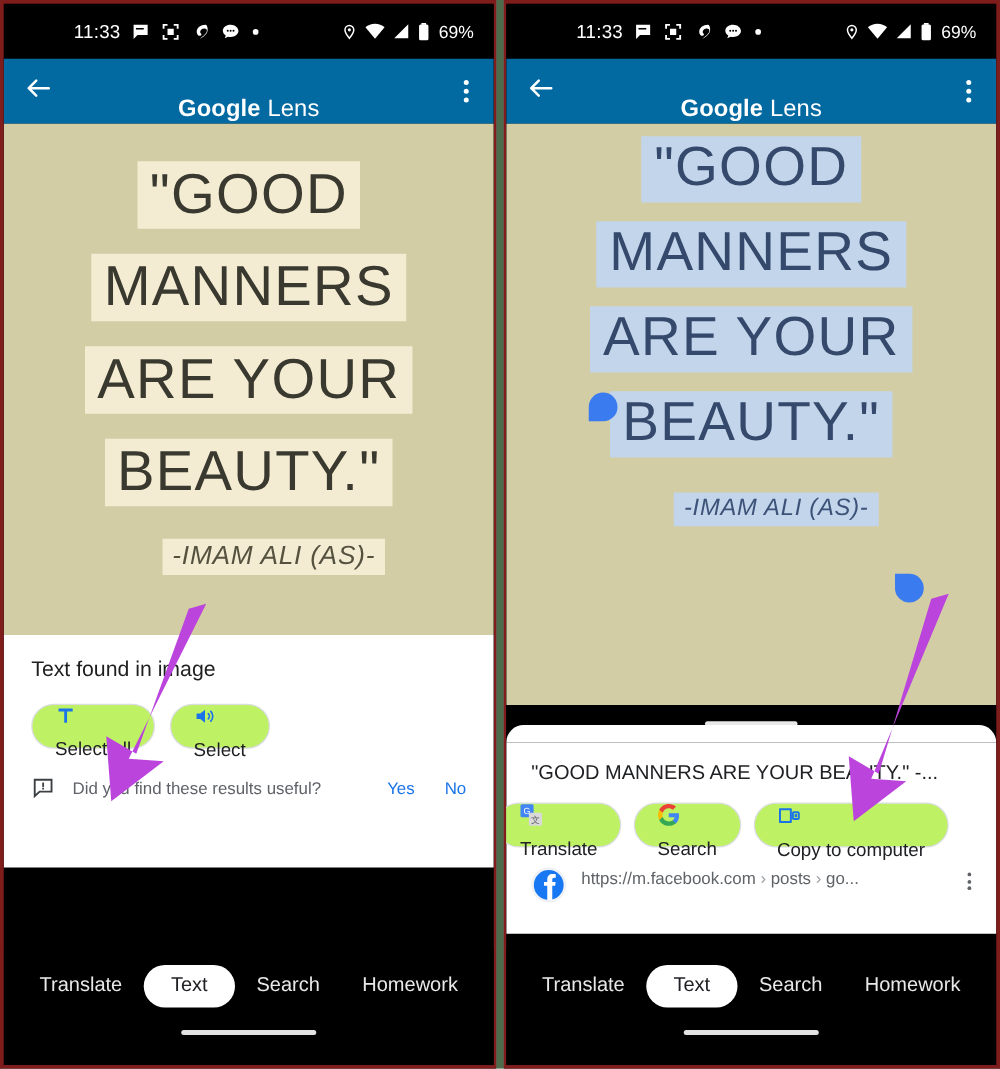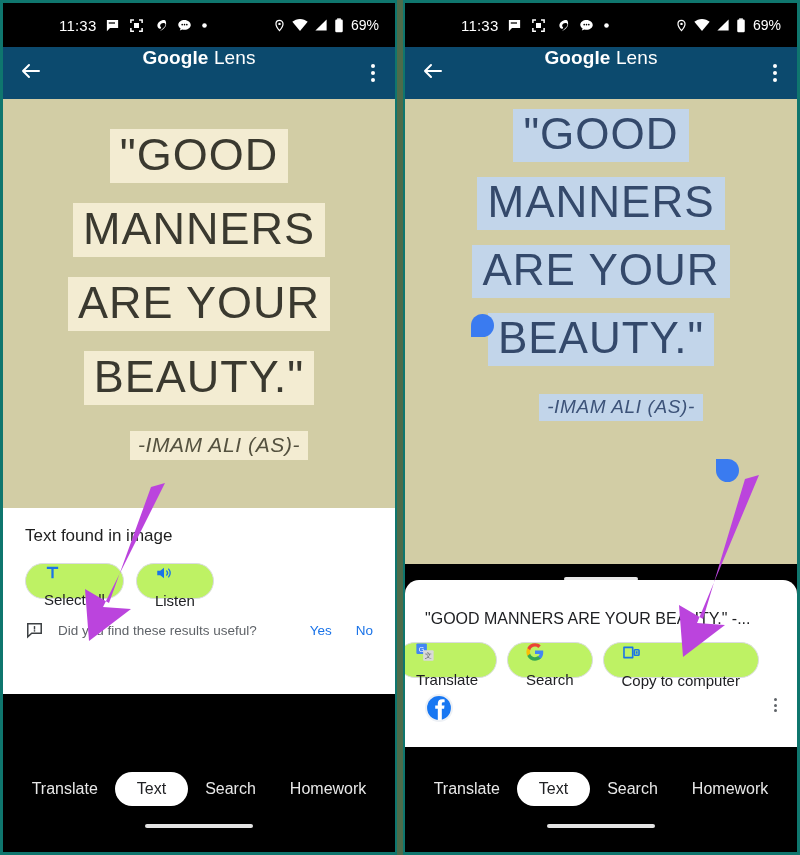--- a/index.html
+++ b/index.html
@@ -15,21 +15,21 @@
     background: #ffffff;
     display: flex;
   }
 
   
   .phone {
     position: relative;
     width: 397px;
     height: 855px;
     background: #000;
-    border: 3px solid #0f766e;
+    border: 3px solid #7f1d1d;
     overflow: hidden;
   }
   .phone.left  { border-right-width: 2px; }
   .phone.right { border-left-width: 2px; }
   .gap {
     width: 6px; height: 855px;
     background: #4d6b4a;
   }
 
   
@@ -50,22 +50,22 @@
   .sb-right {
     display: flex; align-items: center; gap: 6px;
     position: absolute; right: 16px;
   }
   .sb-pct { font-size: 14px; font-weight: 500; margin-left: 1px; }
   .ico { display: inline-block; line-height: 0; }
 
   
   .appbar {
     height: 52px;
-    display: flex; align-items: flex-start;
-    background: #0c4a6e; color: #fff;
+    display: flex; align-items: flex-end;
+    background: #0369a1; color: #fff;
     position: relative;
   }
   .appbar .back { position: absolute; left: 16px; top: 50%; transform: translateY(-50%); }
   .appbar .title {
     width: 100%; text-align: center;
     font-size: 19px; letter-spacing: .1px;
   }
   .appbar .title b { font-weight: 700; }
   .appbar .title span.light { font-weight: 400; }
   .appbar .menu {
@@ -339,21 +339,21 @@
           </span>
           <span>Select all</span>
         </div>
         <div class="chip">
           <span class="ico">
             <svg width="18" height="18" viewBox="0 0 24 24">
                 <path fill="#1a73e8" d="M3 9v6h4l5 4V5L7 9z"></path>
                 <path fill="none" stroke="#1a73e8" stroke-width="1.8" stroke-linecap="round" d="M15.5 9.2a4 4 0 0 1 0 5.6M18.2 6.8a7.6 7.6 0 0 1 0 10.4"></path>
               </svg>
           </span>
-          <span>Listen</span>
+          <span>Select</span>
         </div>
       </div>
       <div class="feedback">
         <span class="ico">
           <svg width="19" height="19" viewBox="0 0 24 24">
               <path fill="none" stroke="#3c4043" stroke-width="1.9" d="M3.5 3.5h17v12h-12l-5 4.5z"></path>
               <rect x="11.1" y="6.4" width="1.8" height="4.4" fill="#3c4043"></rect>
               <rect x="11.1" y="11.6" width="1.8" height="1.8" fill="#3c4043"></rect>
             </svg>
         </span>
@@ -523,20 +523,21 @@
         </div>
       </div>
       <div class="result">
         <div class="fav">
           <svg width="26" height="26" viewBox="0 0 24 24">
             <circle cx="12" cy="12" r="11" fill="#1877f2"></circle>
             <path fill="#fff" d="M14.6 12.6h2.1l.4-2.9h-2.5V8.1c0-.8.3-1.4 1.5-1.4h1.1V4.1c-.5-.1-1.4-.2-2.4-.2-2.4 0-3.9 1.4-3.9 4v1.8H8.5v2.9h2.4V23h3.7z"></path>
           </svg>
         </div>
         <div>
+          <div class="res-url"><span>https://m.facebook.com</span><span class="sep"> › </span><span>posts</span><span class="sep"> › </span><span>go...</span></div>
         </div>
         <span class="res-menu">
             <i></i>
             <i></i>
             <i></i>
           </span>
       </div>
     </div>
 
     <div class="bottomnav">

